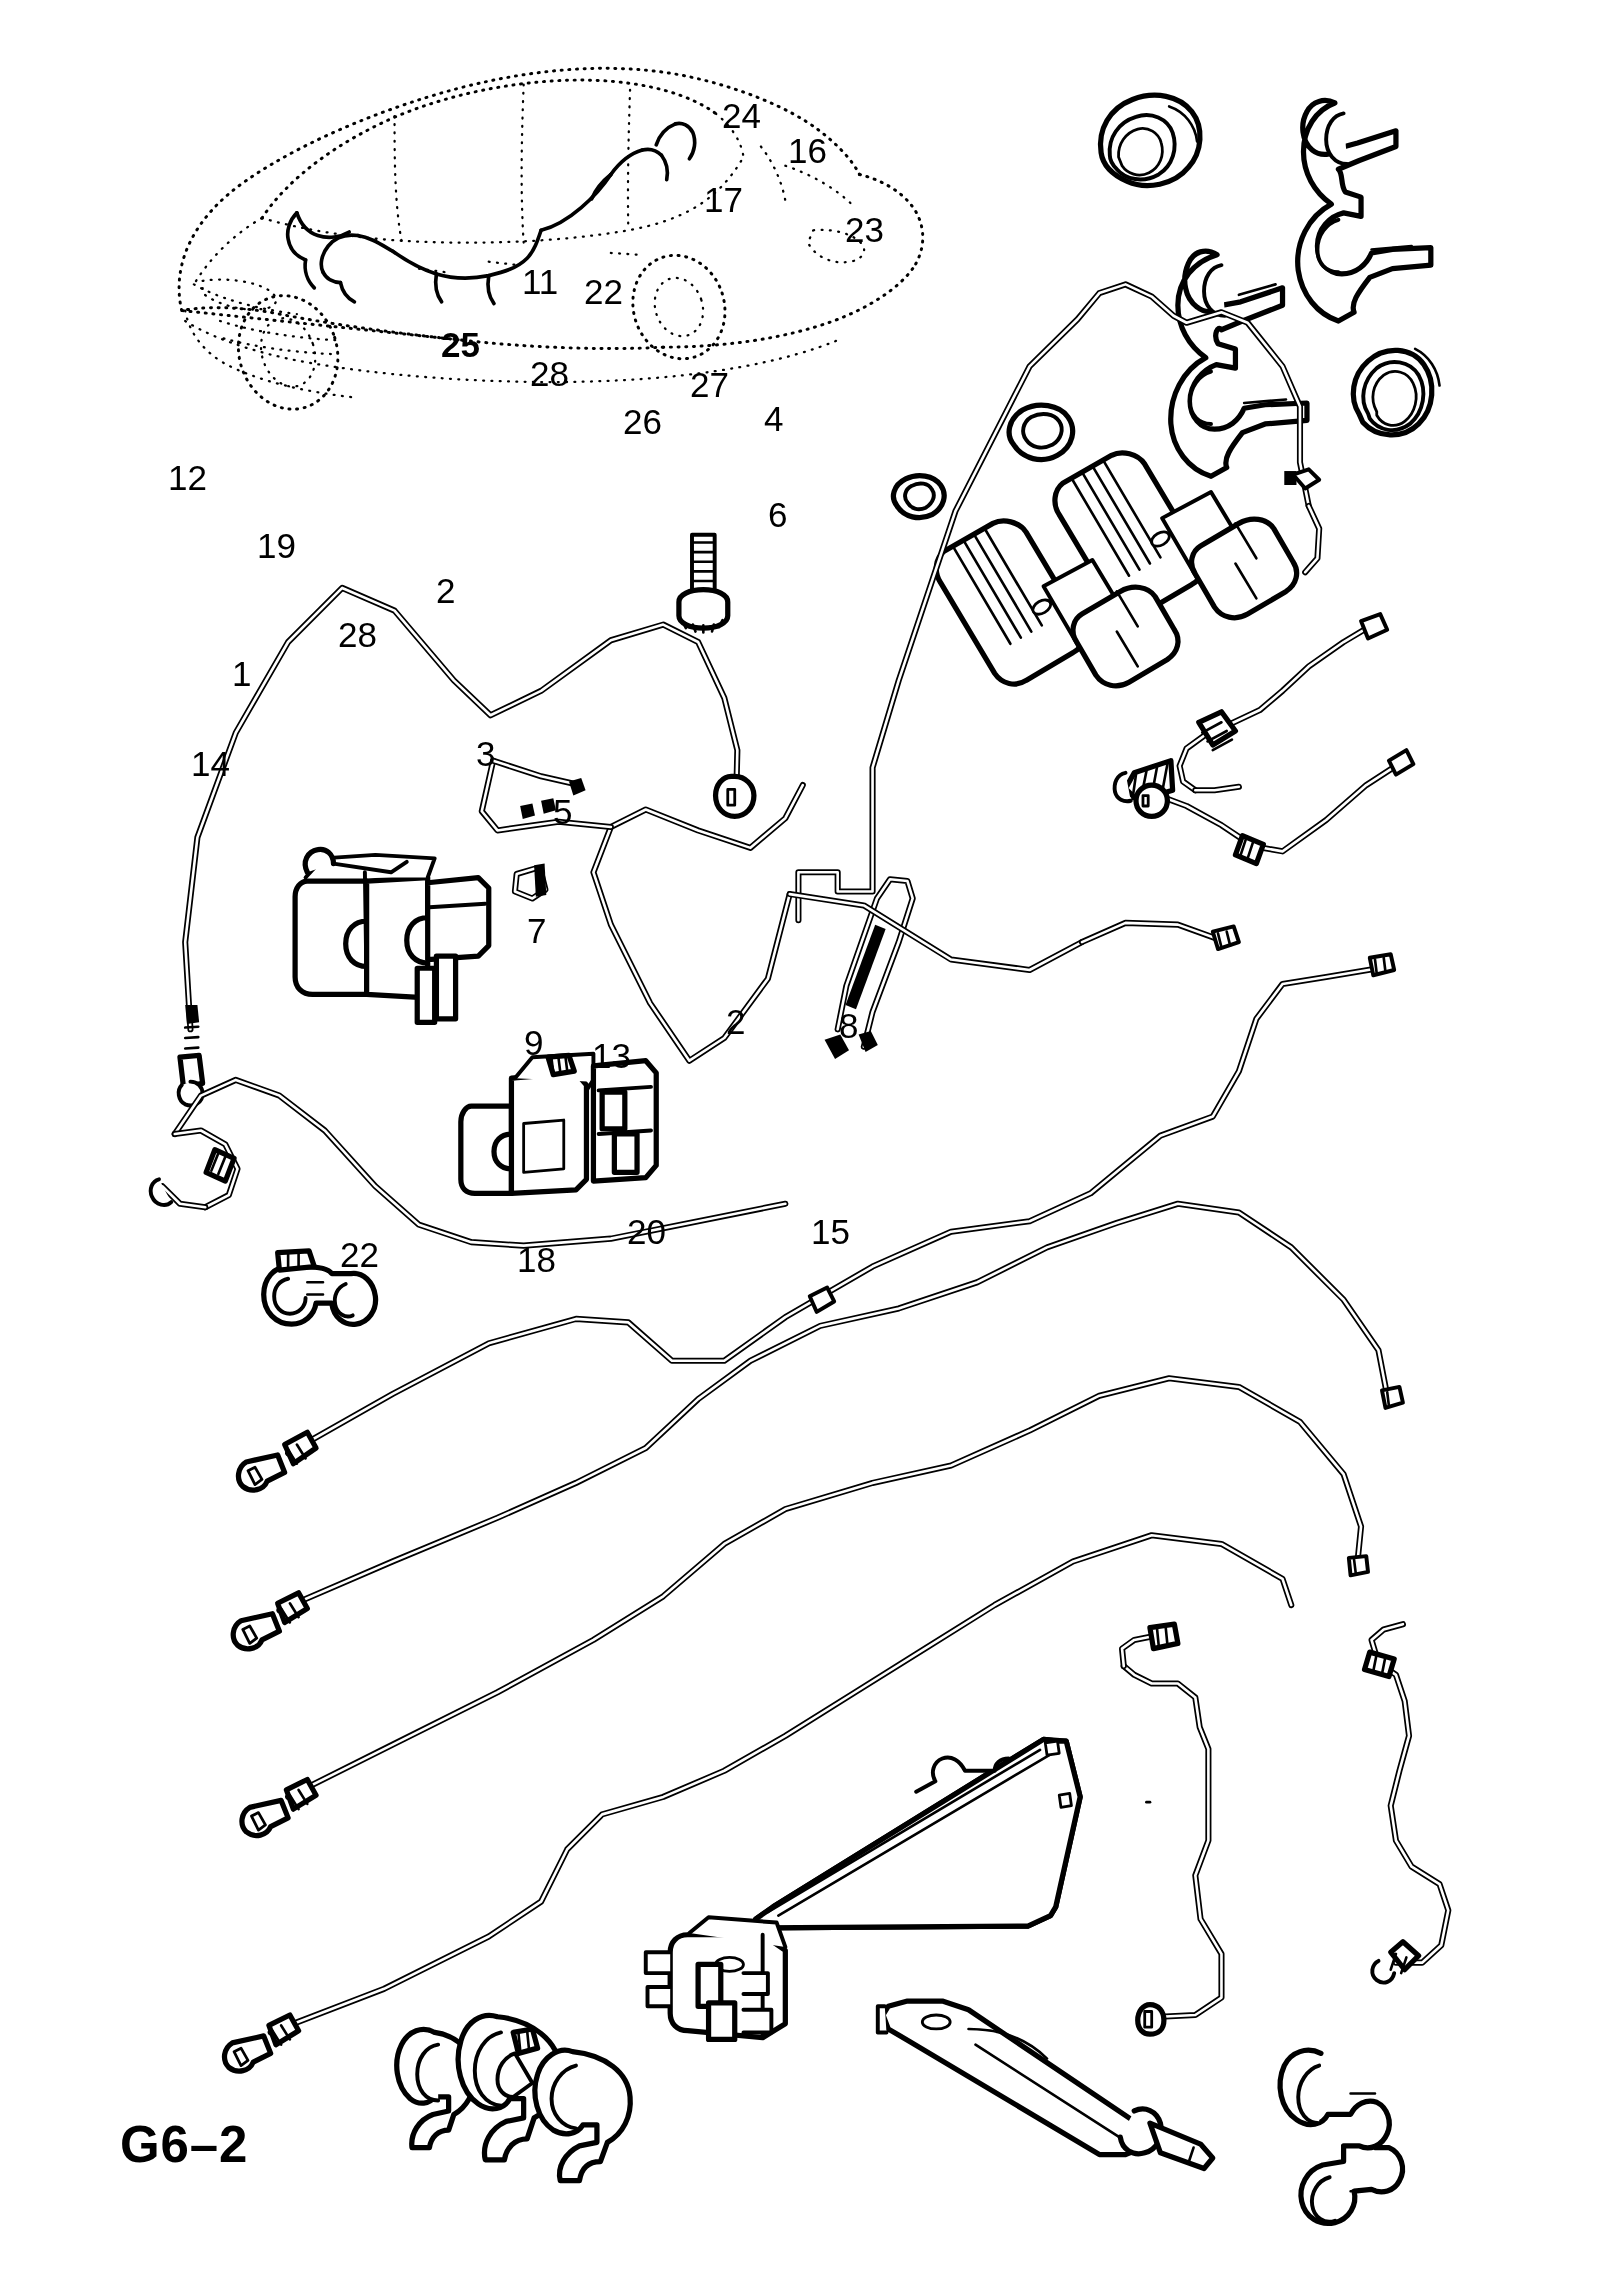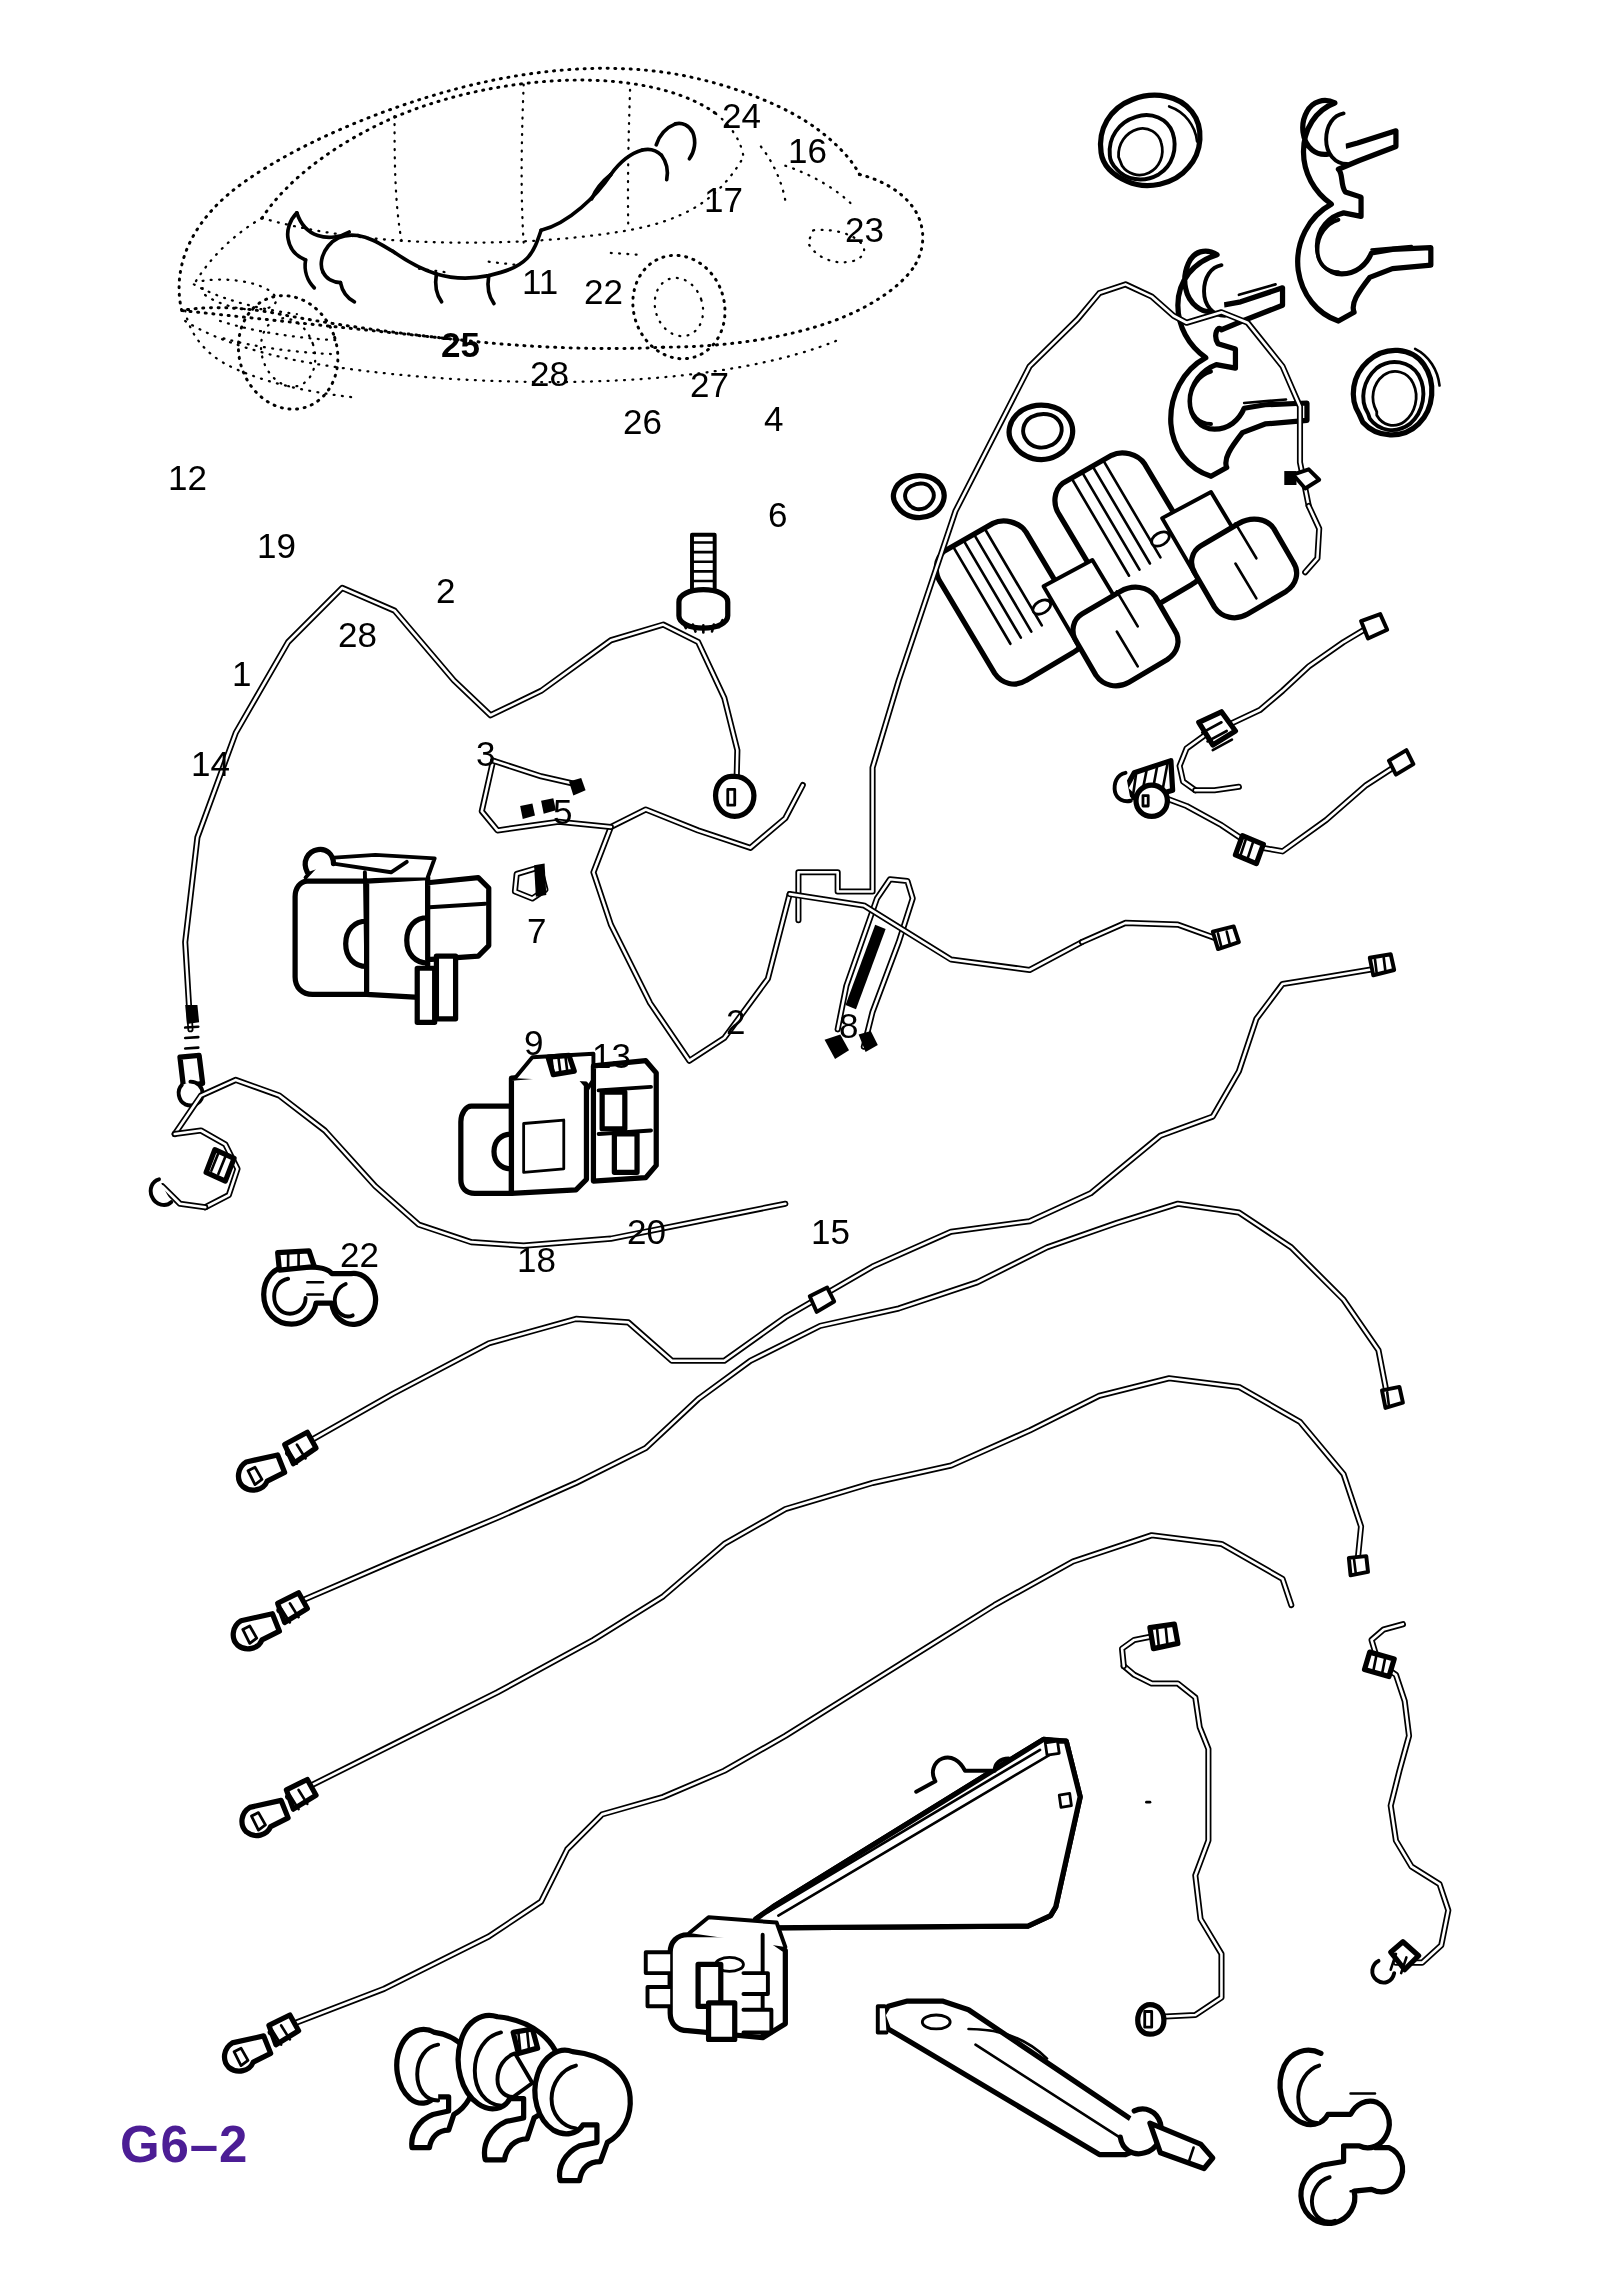--- a/index.html
+++ b/index.html
@@ -17,21 +17,21 @@
     color:#000;
     line-height:1;
     white-space:nowrap;
     letter-spacing:0px;
   }
   #pagecode{
     position:absolute;
     font-family:"Liberation Sans", sans-serif;
     font-weight:bold;
     font-size:51px;
-    color:#4c1d95;
+    color:#000000;
     left:120px;top:2115px;
     letter-spacing:0.9px;
     white-space:nowrap;
   }
 </style>
 </head>
 <body>
 
 <div id="sheet">
 

